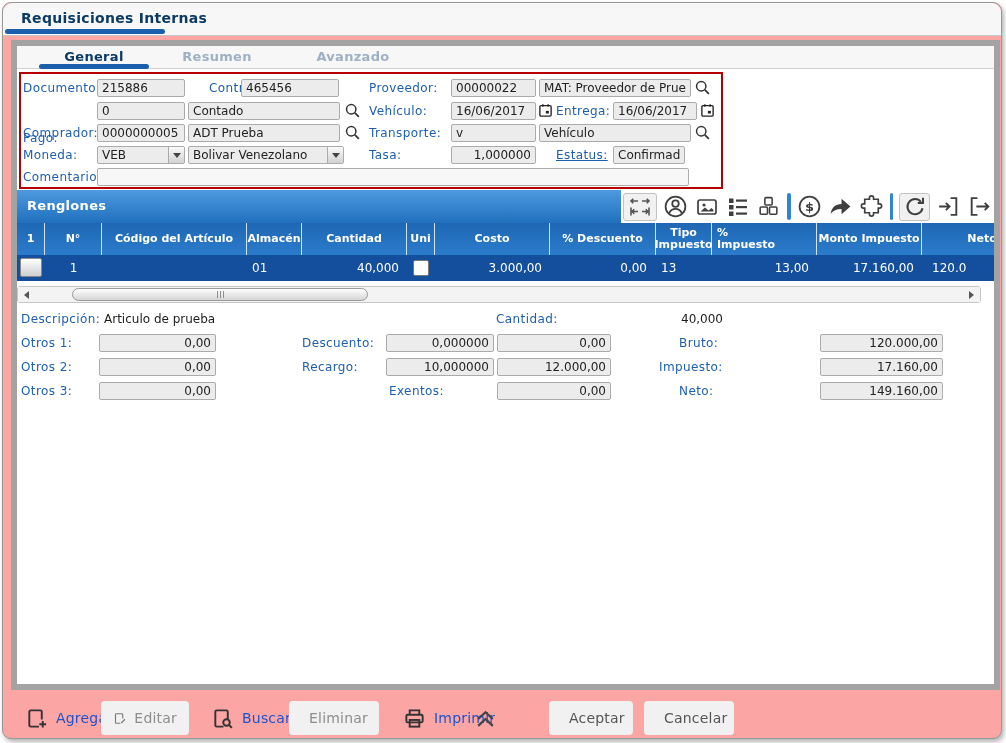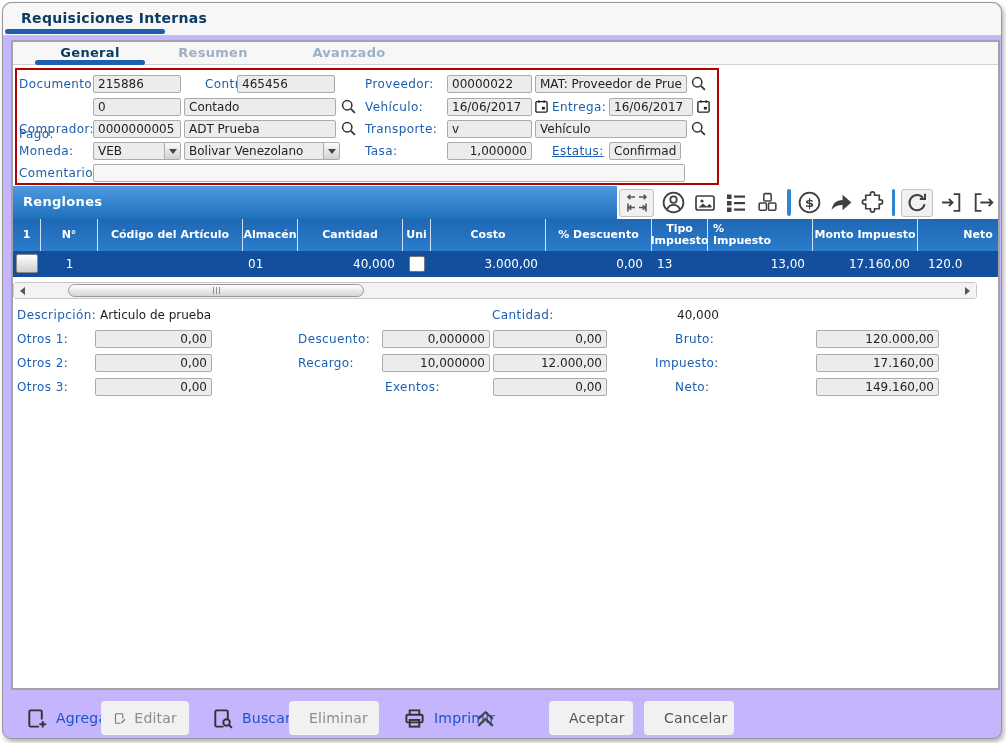--- a/index.html
+++ b/index.html
@@ -1,28 +1,28 @@
 <!DOCTYPE html>
 <html><head>
 <meta charset="utf-8">
 <style>
   * { margin:0; padding:0; box-sizing:border-box; }
   body { font-family:"DejaVu Sans", sans-serif; background:#fff; }
   .stage { position:relative; width:1006px; height:743px; overflow:hidden; background:#fff; }
   .window { position:absolute; left:2px; top:2px; width:1000px; height:737px;
-            border:1px solid #979797; border-radius:9px; background:#c4b5fd;
+            border:1px solid #979797; border-radius:9px; background:#fca5a5;
             box-shadow:2px 3px 5px rgba(0,0,0,.3); }
   .titlebar { position:absolute; left:0; top:0; right:0; height:33px; background:#f7f7f7;
               border-bottom:1px solid #c9c9c9; border-radius:9px 9px 0 0; }
   .title { position:absolute; left:18px; top:7px; font-size:14px; font-weight:bold;
            color:#0b3b63; letter-spacing:.3px; }
   .title-underline { position:absolute; left:2px; top:26px; width:160px; height:5px;
                      background:#1b5fad; border-radius:3px; }
   .panel { position:absolute; left:8px; top:37px; width:989px; height:650px;
-           border:2px solid #a3a3a3; border-radius:0; background:#fff; overflow:hidden; }
+           border:6px solid #a3a3a3; border-radius:0; background:#fff; overflow:hidden; }
   .tabstrip { position:absolute; left:0; top:0; right:0; height:23px; background:#f7f7f7;
               border-bottom:1px solid #d2d2d2; }
   .tab { position:absolute; top:3px; text-align:center; font-size:13px; font-weight:bold;
          letter-spacing:.3px; cursor:pointer; }
   .tab.active { color:#0b3b63; }
   .tab.inactive { color:#9fb0c4; }
   .tab-underline { position:absolute; top:18px; height:5px; background:#1b5fad; border-radius:3px; }
   .redbox { position:absolute; left:2px; top:26px; width:704px; height:117px;
             border:2px solid #b40000; }
   .lbl { position:absolute; font-size:12px; color:#1d5fae; letter-spacing:.4px; white-space:nowrap; }

